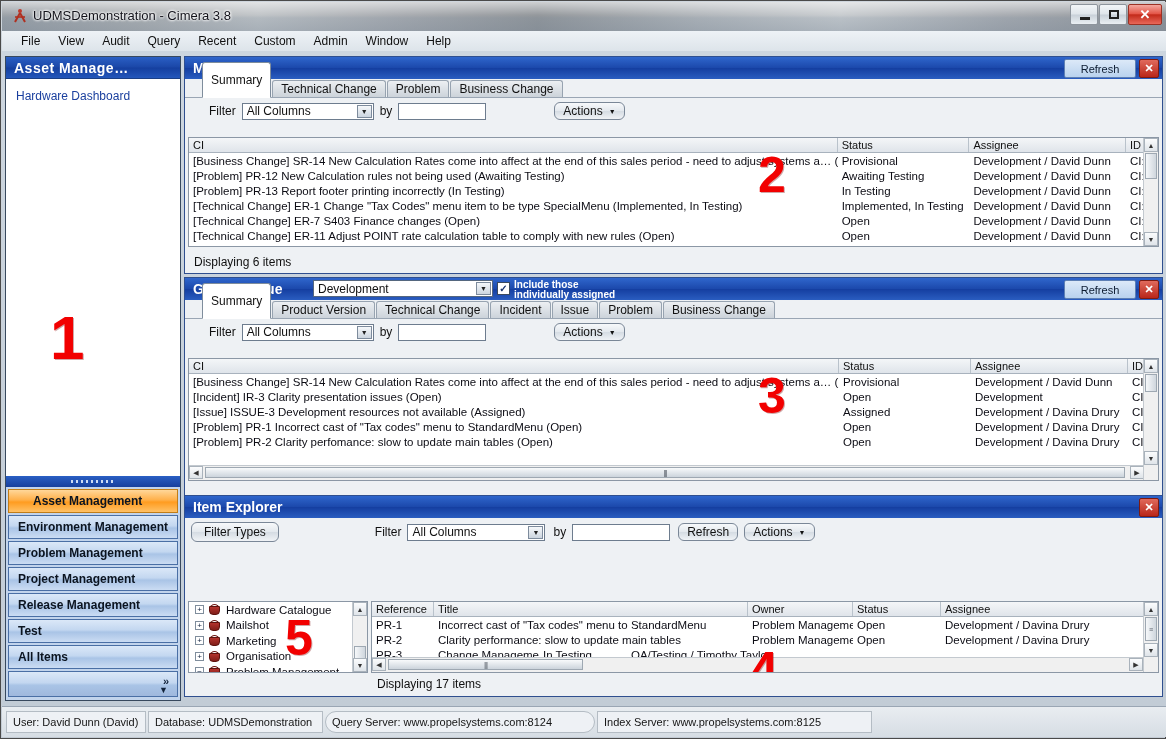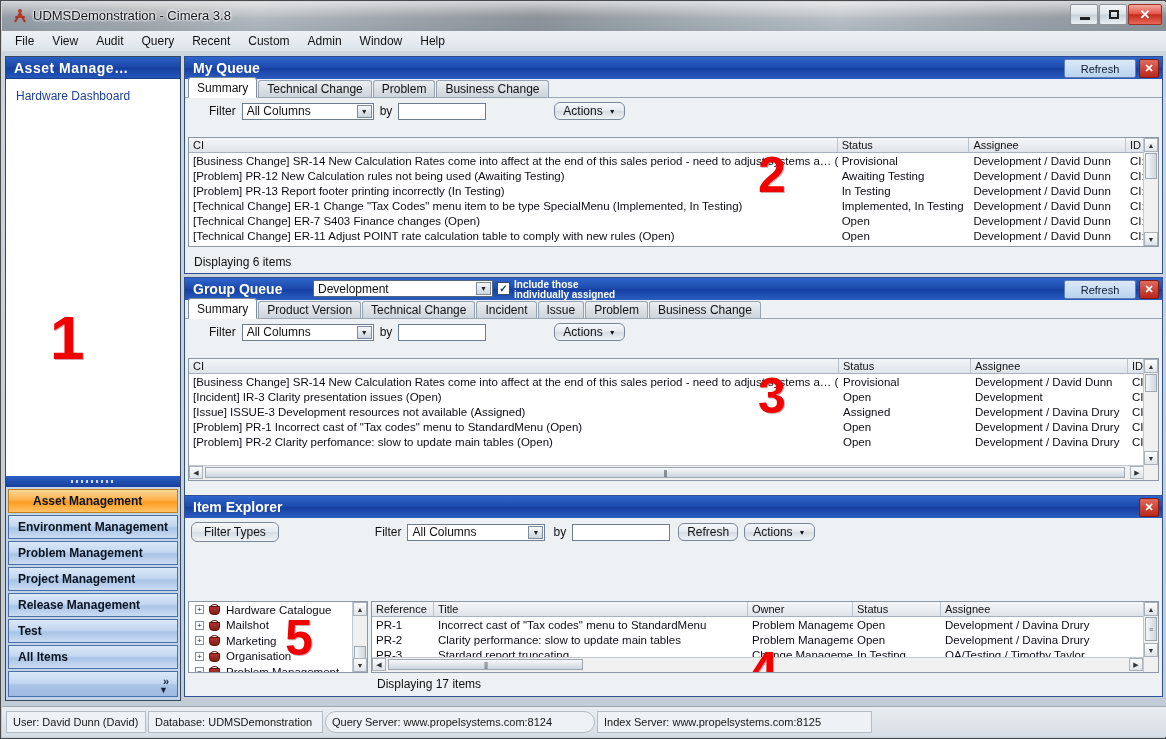--- a/index.html
+++ b/index.html
@@ -48,21 +48,21 @@
     font-size:11px;color:#1a1a1a;font-family:"Liberation Sans",sans-serif;
   }
   .winbtn.close .glyph{color:#fff;font-weight:bold;font-size:13px;}
   .winbtn .minbar{position:absolute;left:9px;top:12px;width:10px;height:3px;background:#1f1f1f;}
   .winbtn .maxbox{position:absolute;left:9px;top:5px;width:10px;height:9px;border:2px solid #1f1f1f;box-sizing:border-box;}
 
   
   .menubar{
     position:absolute;left:1px;top:30px;width:1164px;height:20px;
     background:linear-gradient(to bottom,#eef2f6,#dde4ea);
-    display:flex;align-items:center;padding-left:4px;box-sizing:border-box;
+    display:flex;align-items:center;padding-left:10px;box-sizing:border-box;
   }
   .menuitem{
     padding:2px 9px;font-size:12px;color:#101010;cursor:default;white-space:nowrap;
   }
 
   
   .client{
     position:absolute;left:1px;top:50px;width:1164px;height:655px;
     background:linear-gradient(to bottom,#cdd6df,#c2ccd6);
   }
@@ -172,22 +172,22 @@
   }
   .tab{
     height:17px;padding:0 8px;margin-right:1px;
     background:linear-gradient(to bottom,#eceff2,#ccd3da);
     border:1px solid #97a3b0;border-bottom:none;
     border-radius:3px 3px 0 0;
     display:flex;align-items:center;font-size:12px;color:#121212;cursor:pointer;
     white-space:nowrap;box-sizing:border-box;
   }
   .tab.active{
-    background:#ffffff;height:21px;border-color:#7f8d9c;border-bottom:1px solid #fff;
-    position:relative;top:1px;
+    background:#ffffff;height:36px;border-color:#7f8d9c;border-bottom:1px solid #fff;
+    position:relative;top:1px;margin-left:14px;
   }
 
   
   .filterbar{
     height:26px;background:#eef1f4;display:flex;align-items:center;
     padding-left:24px;box-sizing:border-box;gap:6px;position:relative;
   }
   .fb-label{font-size:12px;color:#101010;}
   .combo{
     width:132px;height:17px;background:#fff;border:1px solid #6d7c8e;
@@ -674,21 +674,20 @@
           </div>
           <div class="grow">
             <div class="gc" style="width:62px;">PR-2</div>
             <div class="gc" style="width:314px;">Clarity performance: slow to update main tables</div>
             <div class="gc" style="width:105px;">Problem Management</div>
             <div class="gc" style="width:88px;">Open</div>
             <div class="gc" style="width:188px;">Development / Davina Drury</div>
           </div>
           <div class="grow">
             <div class="gc" style="width:62px;">PR-3</div>
-            <div class="gc" style="width:314px;">Stardard report truncating</div>
             <div class="gc" style="width:105px;">Change Management</div>
             <div class="gc" style="width:88px;">In Testing</div>
             <div class="gc" style="width:188px;">QA/Testing / Timothy Taylor</div>
           </div>
 
         </div>
         <div class="hscroll" style="position:absolute;left:0;bottom:0;width:771px;">
           <div class="arrow-l">◀</div>
           <div class="thumb" style="left:16px;width:195px;">|||</div>
           <div class="arrow-r">▶</div>

